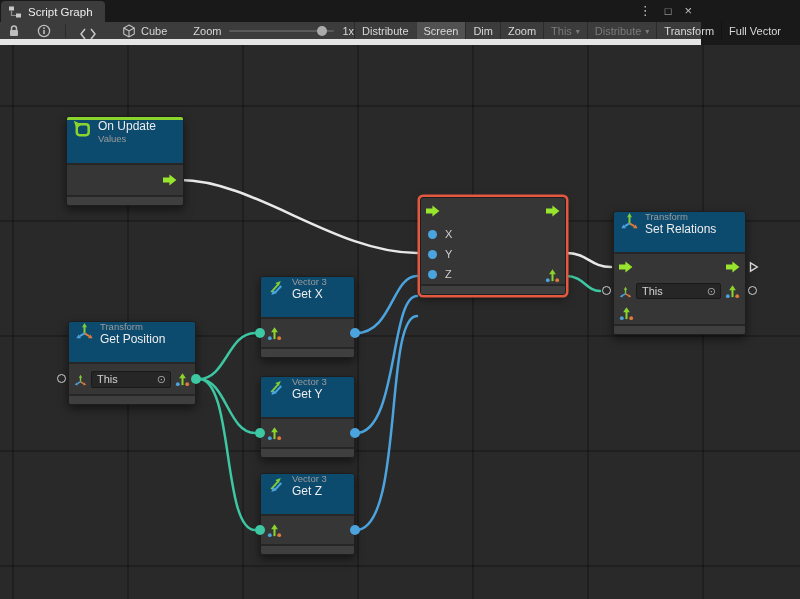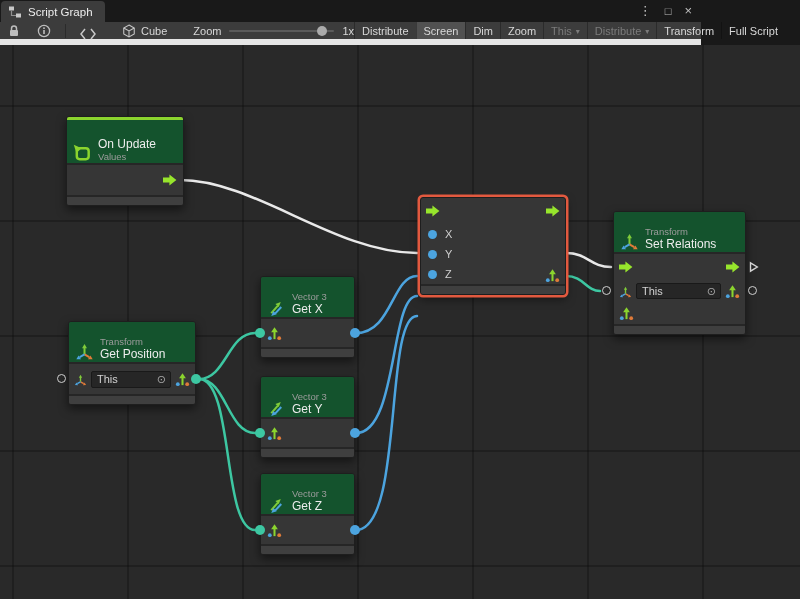--- a/index.html
+++ b/index.html
@@ -51,22 +51,22 @@
   .wires{position:absolute;inset:0;z-index:1;pointer-events:none}
   .wires path{fill:none;stroke-width:2.5px;stroke-linecap:round}
   .w-white{stroke:var(--wire-white)}
   .w-teal{stroke:var(--vector-teal)}
   .w-blue{stroke:var(--float-blue)}
 
   
   .node{position:absolute;background:#363636;border:1px solid #1E1E1E;border-radius:3px;
         box-shadow:0 4px 10px rgba(0,0,0,.5);z-index:2}
   .node.selected{box-shadow:0 0 0 2.5px var(--selection-red),0 4px 10px rgba(0,0,0,.5)}
-  .node-header{height:42px;background:#14532d;border-bottom:2px solid #262626;border-radius:2px 2px 0 0;
-               display:flex;align-items:flex-end;gap:6px;padding:0 8px 0 6px}
+  .node-header{height:42px;background:#0c4a6e;border-bottom:2px solid #262626;border-radius:2px 2px 0 0;
+               display:flex;align-items:flex-start;gap:6px;padding:0 8px 0 6px}
   .node-header.event{height:48px;border-top:3px solid var(--accent-green)}
   .hicon{width:19px;height:19px;flex:none}
   .hicon-sm{width:13px;height:13px;flex:none}
   .ntext{display:flex;flex-direction:column;justify-content:center;line-height:1.15}
   .ncat{font-size:9.5px;color:#9C9C9C}
   .ntitle{font-size:12px;color:#EDEDED;white-space:nowrap}
   .nsub{font-size:9.5px;color:#9C9C9C}
   .node-footer{height:10px;background:#3F3F3F;border-top:2px solid #262626;border-radius:0 0 2px 2px}
   .prow{display:flex;align-items:center;padding:0 6px;position:relative}
   .prow .plabel{font-size:11px;color:#CFCFCF}
@@ -189,21 +189,21 @@
       <span>1x</span>
     </div>
     <div class="tbuttons">
       <div class="tbtn">Distribute</div>
       <div class="tbtn active">Screen</div>
       <div class="tbtn">Dim</div>
       <div class="tbtn">Zoom</div>
       <div class="tbtn disabled dropdown">This</div>
       <div class="tbtn disabled dropdown">Distribute</div>
       <div class="tbtn">Transform</div>
-      <div class="tbtn">Full Script</div>
+      <div class="tbtn">Full Vector</div>
     </div>
   </div>
 
   <div class="canvas">
 
     <svg class="wires" width="800" height="554" viewBox="0 0 800 554">
       <path class="w-white" d="M180 135 C255 135, 335 208, 417 208"></path>
       <path class="w-white" d="M566 208 C588 208, 590 222, 611 222"></path>
       <path class="w-teal" d="M199 334 C226 334, 228 288, 255 288"></path>
       <path class="w-teal" d="M199 334 C226 334, 228 388, 255 388"></path>

